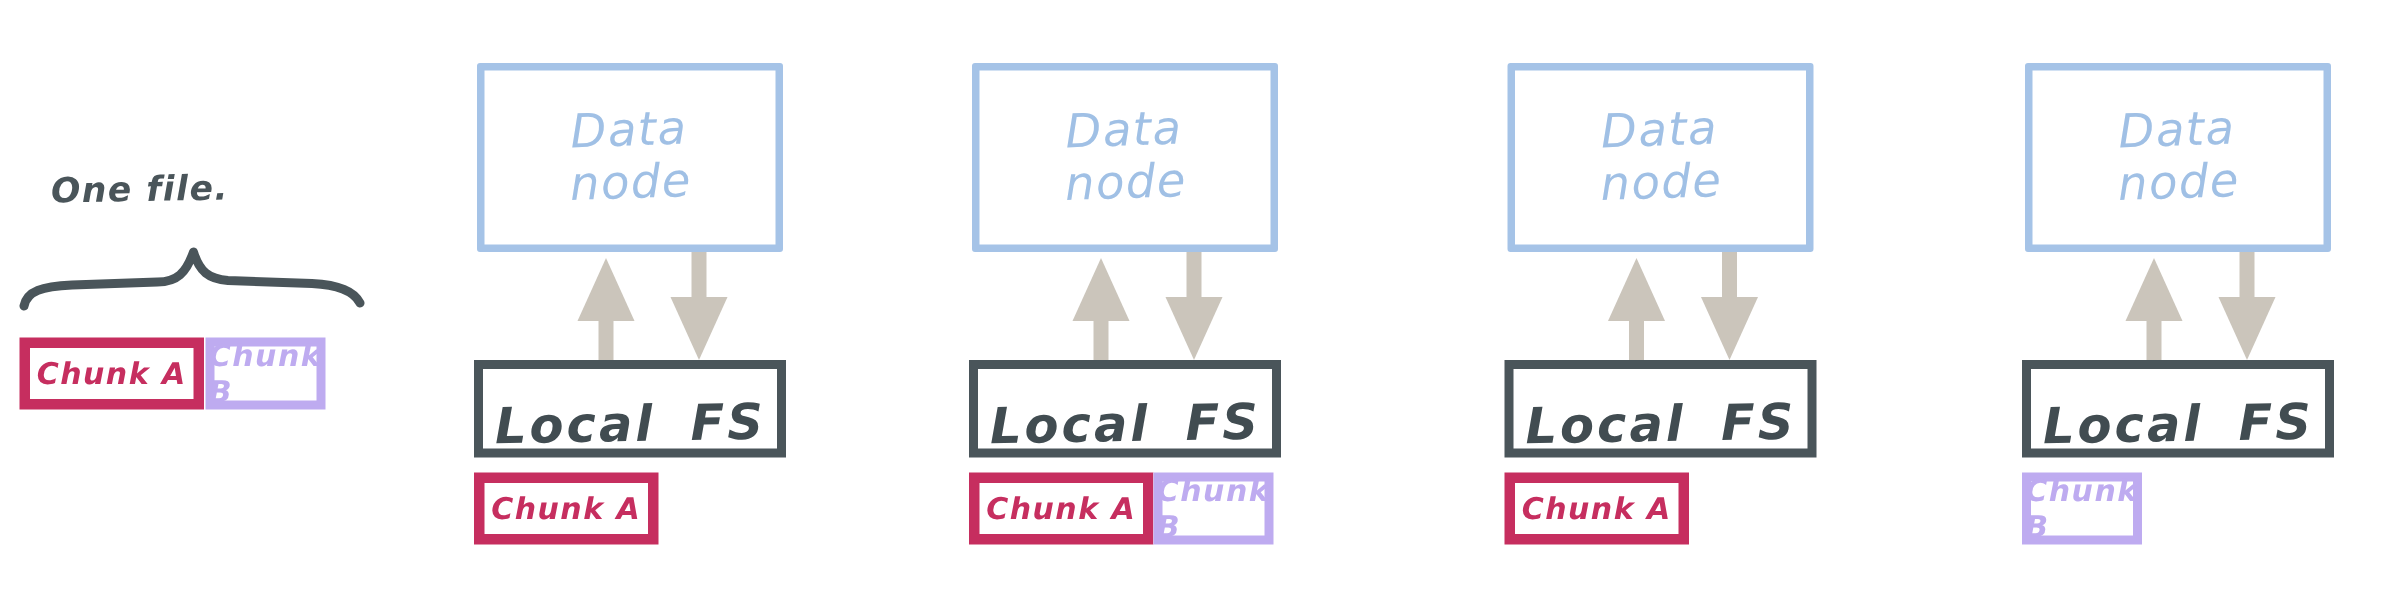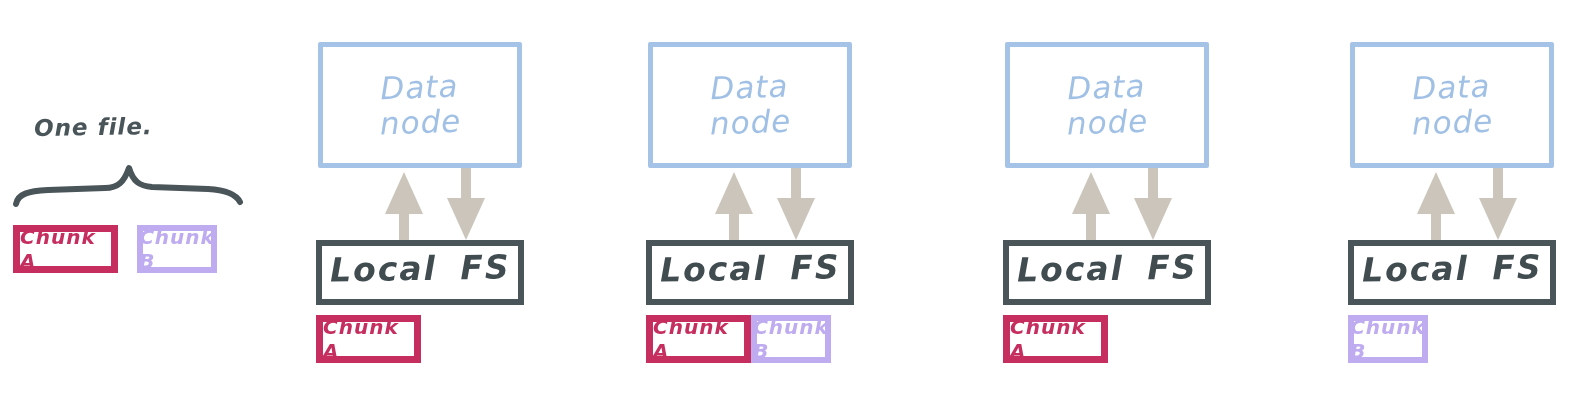--- a/index.html
+++ b/index.html
@@ -53,21 +53,21 @@
     box-sizing: border-box;
     height: 48px;
     background: #ffffff;
     display: flex;
     align-items: center;
     justify-content: center;
     font-size: 20px;
     font-weight: bold;
   }
   .chunk-a {
-    width: 105px;
+    width: 123px;
     border: 7px solid #c62e5f;
     color: #c62e5f;
   }
   .chunk-b {
     width: 80px;
     border: 6px solid #beabf0;
     color: #beabf0;
   }
 
   
@@ -116,21 +116,21 @@
 
   .fs-box {
     box-sizing: border-box;
     width: 208px;
     height: 65px;
     border: 6px solid #4a555a;
     background: #ffffff;
     display: flex;
     align-items: flex-start;
     justify-content: center;
-    padding-top: 3px;
+    padding-top: 17px;
   }
   .fs-label {
     font-size: 33px;
     font-weight: bold;
     color: #414c51;
     letter-spacing: 2px;
     word-spacing: 10px;
     transform: rotate(-1deg);
   }
 

